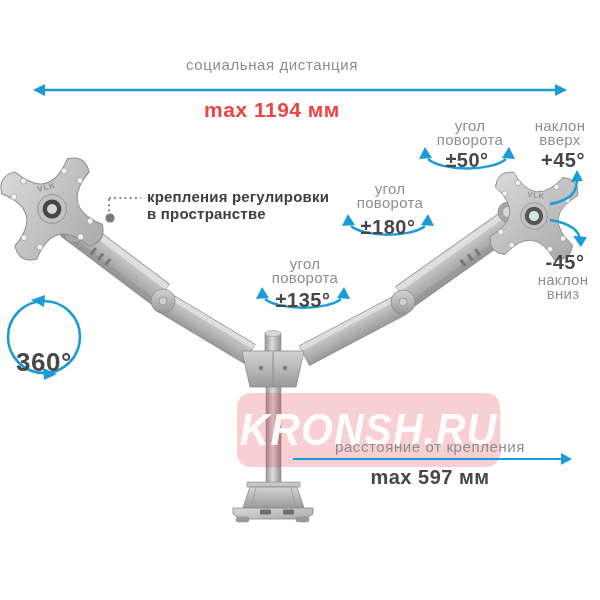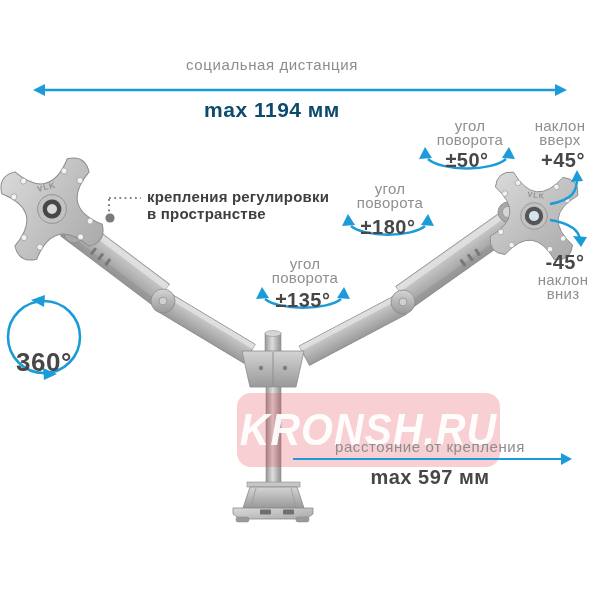--- a/index.html
+++ b/index.html
@@ -7,21 +7,21 @@
     position:relative;width:600px;height:600px;background:#ffffff;overflow:hidden;
     font-family:"Liberation Sans","DejaVu Sans",sans-serif;
   }
   .stage svg{position:absolute;left:0;top:0;}
   .layer-art{z-index:1;}
   .layer-over{z-index:4;pointer-events:none;}
   .txt{position:absolute;text-align:center;white-space:pre-line;z-index:2;}
   .lbl-big{font-size:15px;color:#8d8d8d;letter-spacing:.6px;}
   .lbl-sm{font-size:15px;color:#8f8f8f;line-height:14px;letter-spacing:.3px;}
   .val{font-size:20px;font-weight:bold;color:#474747;letter-spacing:.5px;}
-  .val-big{font-size:21px;font-weight:bold;color:#0c4a6e;letter-spacing:.5px;}
+  .val-big{font-size:21px;font-weight:bold;color:#ef4444;letter-spacing:.5px;}
   .flex-note{
     position:absolute;left:147px;top:188px;width:230px;text-align:left;
     font-size:15px;font-weight:bold;color:#3f3f3f;line-height:17px;white-space:pre-line;z-index:2;letter-spacing:.2px;
   }
   .watermark{
     position:absolute;left:237px;top:393px;width:263px;height:74px;border-radius:14px;
     background:rgba(224,58,69,.24);z-index:3;display:flex;align-items:center;justify-content:center;font-style:italic;
   }
   .watermark span{
     font-size:41px;font-weight:bold;color:rgba(255,255,255,.93);letter-spacing:1px;

